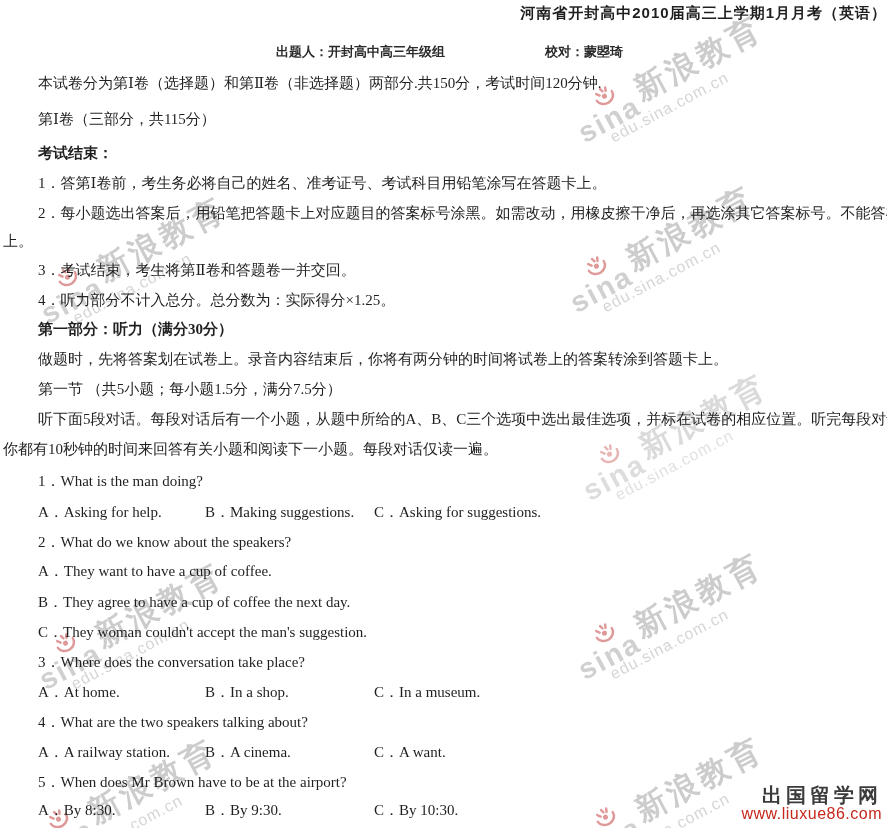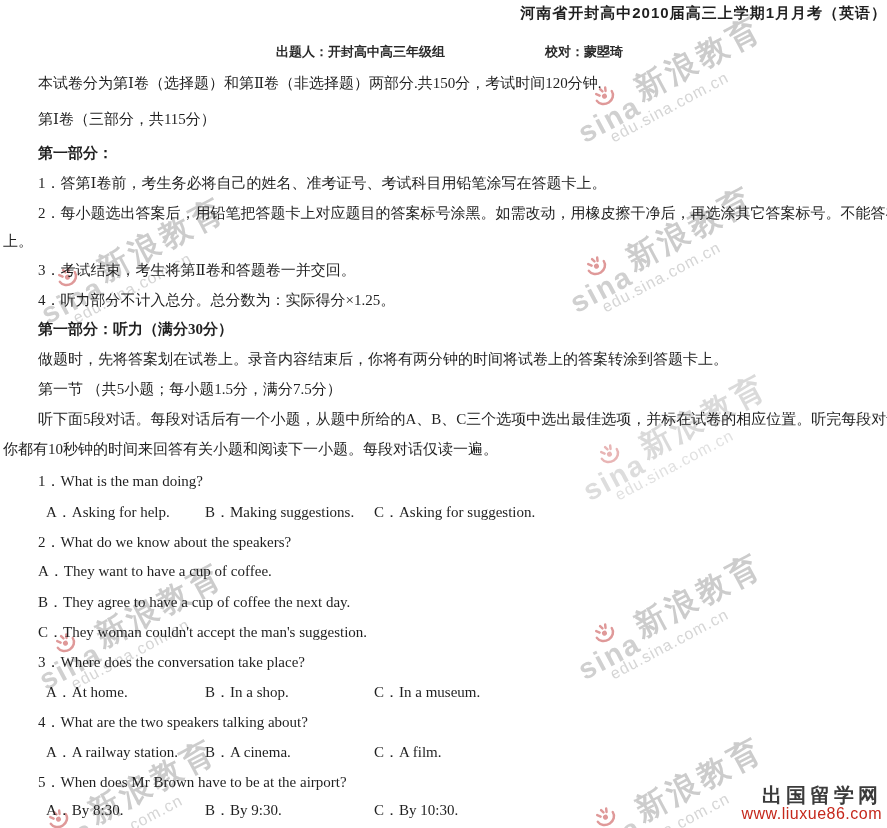--- a/index.html
+++ b/index.html
@@ -23,21 +23,21 @@
   .meta {
     position:absolute; top:43px; z-index:2;
     font-family:"Liberation Sans","DejaVu Sans",sans-serif;
     font-weight:bold; font-size:13px; color:#2a2a2a; white-space:nowrap;
   }
   .meta.setter { left:276px; }
   .meta.proof  { left:545px; }
   
   .optrow { height:20px; width:700px; }
   .optrow span { position:absolute; white-space:nowrap; }
-  .oa { left:8px; }
+  .oa { left:0; }
   .ob { left:167px;text-align:right; }
   .oc { left:336px; }
   
   .wm {
     position:absolute; width:200px; height:60px; z-index:1;
     transform:rotate(-28deg); transform-origin:50% 50%;
     opacity:.9; pointer-events:none;
     font-family:"Liberation Sans","DejaVu Sans",sans-serif;
   }
   .wm.faint { opacity:.65; }
@@ -153,57 +153,57 @@
   <span class="cn">新浪教育</span>
   <span class="edu">edu.sina.com.cn</span>
 </div>
 
 <div class="title">河南省开封高中2010届高三上学期1月月考（英语）</div>
 <div class="meta setter">出题人：开封高中高三年级组</div>
 <div class="meta proof">校对：蒙曌琦</div>
 
 <div class="line" style="top:74px;">本试卷分为第Ⅰ卷（选择题）和第Ⅱ卷（非选择题）两部分.共150分，考试时间120分钟.</div>
 <div class="line" style="top:110px;">第Ⅰ卷（三部分，共115分）</div>
-<div class="line bold" style="top:144px;">第一部分：</div>
+<div class="line bold" style="top:144px;">考试结束：</div>
 <div class="line" style="top:174px;text-align:right;">1．答第Ⅰ卷前，考生务必将自己的姓名、准考证号、考试科目用铅笔涂写在答题卡上。</div>
 <div class="line" style="top:204px;">2．每小题选出答案后，用铅笔把答题卡上对应题目的答案标号涂黑。如需改动，用橡皮擦干净后，再选涂其它答案标号。不能答在试卷</div>
 <div class="line cont" style="top:232px;">上。</div>
 <div class="line" style="top:261px;">3．考试结束，考生将第Ⅱ卷和答题卷一并交回。</div>
 <div class="line" style="top:291px;">4．听力部分不计入总分。总分数为：实际得分×1.25。</div>
 
 <div class="line bold" style="top:320px;">第一部分：听力（满分30分）</div>
 <div class="line" style="top:350px;">做题时，先将答案划在试卷上。录音内容结束后，你将有两分钟的时间将试卷上的答案转涂到答题卡上。</div>
 <div class="line" style="top:380px;">第一节 （共5小题；每小题1.5分，满分7.5分）</div>
 <div class="line" style="top:410px;">听下面5段对话。每段对话后有一个小题，从题中所给的A、B、C三个选项中选出最佳选项，并标在试卷的相应位置。听完每段对话后，</div>
 <div class="line cont" style="top:440px;">你都有10秒钟的时间来回答有关小题和阅读下一小题。每段对话仅读一遍。</div>
 
 <div class="line" style="top:472px;text-align:center;">1．What is the man doing?</div>
 <div class="line optrow" style="top:503px;">
   <span class="oa">A．Asking for help.</span>
   <span class="ob">B．Making suggestions.</span>
-  <span class="oc">C．Asking for suggestion.</span>
+  <span class="oc">C．Asking for suggestions.</span>
 </div>
 
 <div class="line" style="top:533px;">2．What do we know about the speakers?</div>
 <div class="line" style="top:562px;">A．They want to have a cup of coffee.</div>
 <div class="line" style="top:593px;">B．They agree to have a cup of coffee the next day.</div>
 <div class="line" style="top:623px;">C．They woman couldn't accept the man's suggestion.</div>
 
 <div class="line" style="top:653px;">3．Where does the conversation take place?</div>
 <div class="line optrow" style="top:683px;">
   <span class="oa">A．At home.</span>
   <span class="ob">B．In a shop.</span>
   <span class="oc">C．In a museum.</span>
 </div>
 
 <div class="line" style="top:713px;">4．What are the two speakers talking about?</div>
 <div class="line optrow" style="top:743px;">
   <span class="oa">A．A railway station.</span>
   <span class="ob">B．A cinema.</span>
-  <span class="oc">C．A film.</span>
+  <span class="oc">C．A want.</span>
 </div>
 
 <div class="line" style="top:773px;">5．When does Mr Brown have to be at the airport?</div>
 <div class="line optrow" style="top:801px;">
   <span class="oa">A．By 8:30.</span>
   <span class="ob">B．By 9:30.</span>
   <span class="oc">C．By 10:30.</span>
 </div>
 
 <div class="footer">

